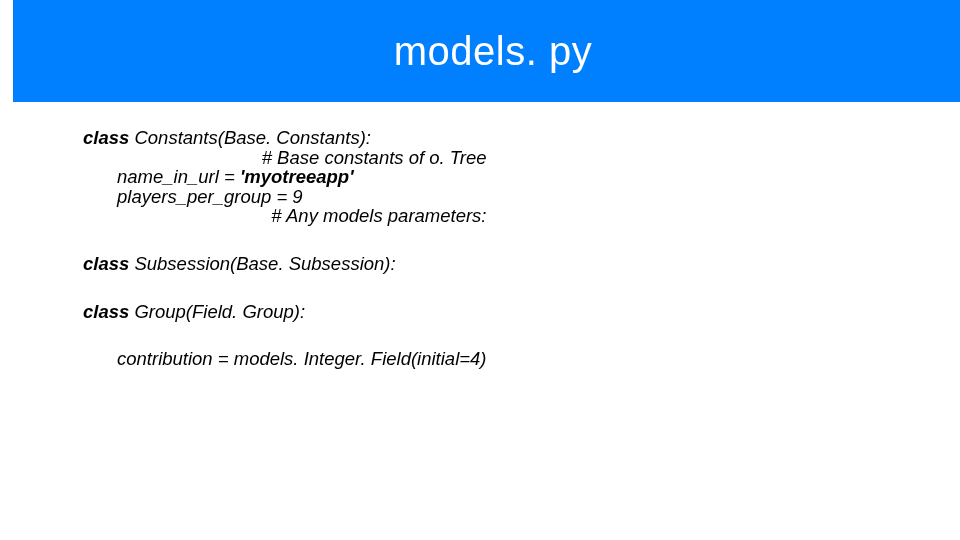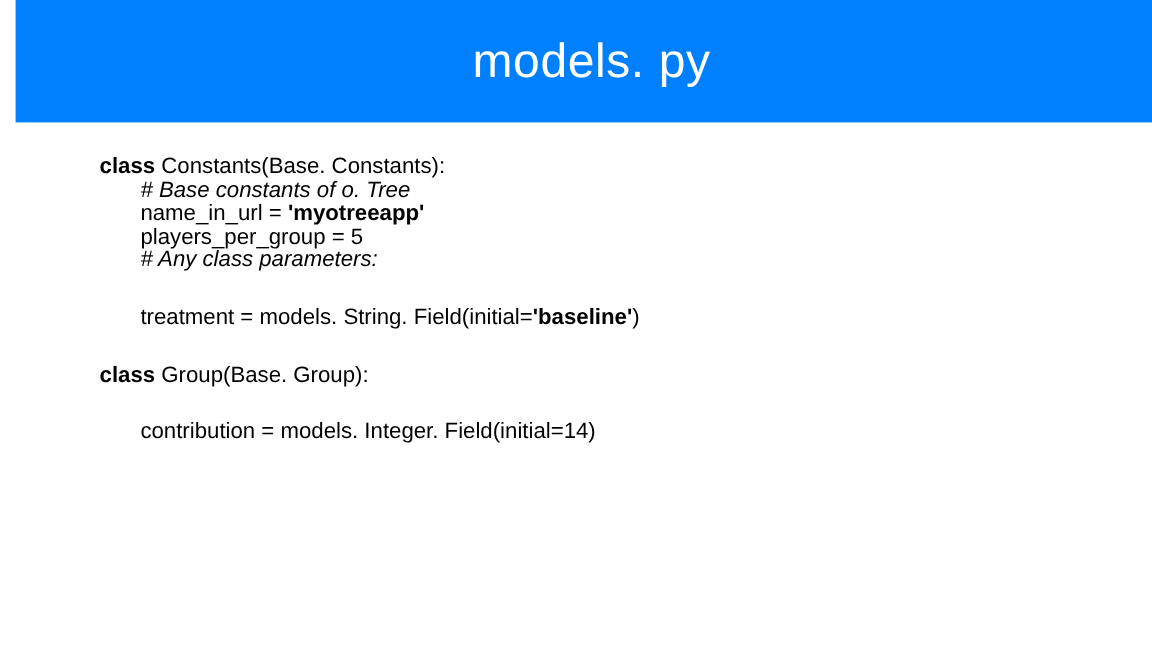--- a/index.html
+++ b/index.html
@@ -21,50 +21,50 @@
   }
   .content {
     position: absolute;
     left: 70px;
     top: 128px;
     font-size: 18.5px;
     line-height: 1.06;
     color: #000;
   }
   .block { margin-bottom: 28px; }
-  .line { white-space: pre; }
+  .line { white-space: pre; font-style: italic; }
   .indent { padding-left: 34px; }
   .kw { font-weight: 700; }
-  .it { font-style: italic; }
+  .it { font-style: italic; text-align: right; }
   .bold { font-weight: 700; }
 </style>
 </head>
 <body>
 <div class="slide">
 
   <div class="title-bar">
     <span class="title-text">models. py</span>
   </div>
 
   <div class="content">
 
     <div class="block">
       <div class="line"><span class="kw">class</span><span> </span><span>Constants(Base. Constants):</span></div>
       <div class="line indent it"># Base constants of o. Tree</div>
       <div class="line indent"><span>name_in_url = </span><span class="bold">'myotreeapp'</span></div>
-      <div class="line indent">players_per_group = 5</div>
-      <div class="line indent it"># Any class parameters:</div>
+      <div class="line indent">players_per_group = 9</div>
+      <div class="line indent it"># Any models parameters:</div>
     </div>
 
     <div class="block">
-      <div class="line indent"><span>treatment = models. String. Field(initial=</span><span class="bold">'baseline'</span><span>)</span></div>
+      <div class="line"><span class="kw">class</span><span> </span><span>Subsession(Base. Subsession):</span></div>
     </div>
 
     <div class="block">
-      <div class="line"><span class="kw">class</span><span> </span><span>Group(Base. Group):</span></div>
+      <div class="line"><span class="kw">class</span><span> </span><span>Group(Field. Group):</span></div>
     </div>
 
     <div class="block">
-      <div class="line indent">contribution = models. Integer. Field(initial=14)</div>
+      <div class="line indent">contribution = models. Integer. Field(initial=4)</div>
     </div>
 
   </div>
 </div>
 
 </body></html>

